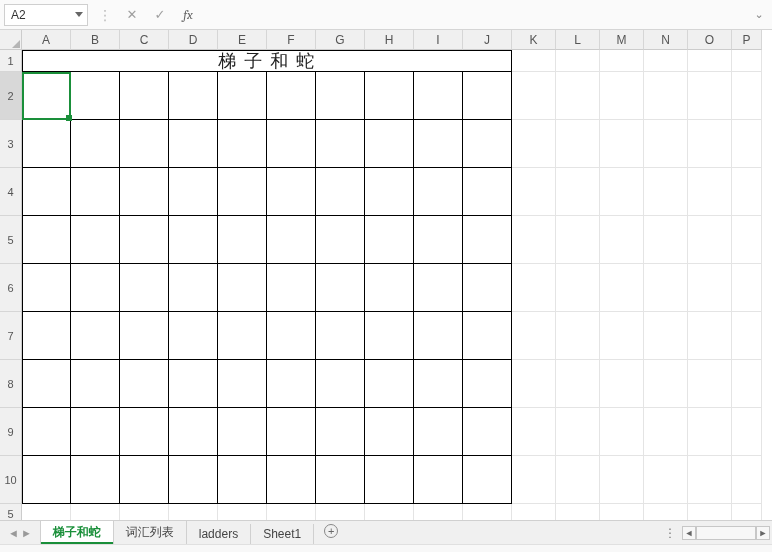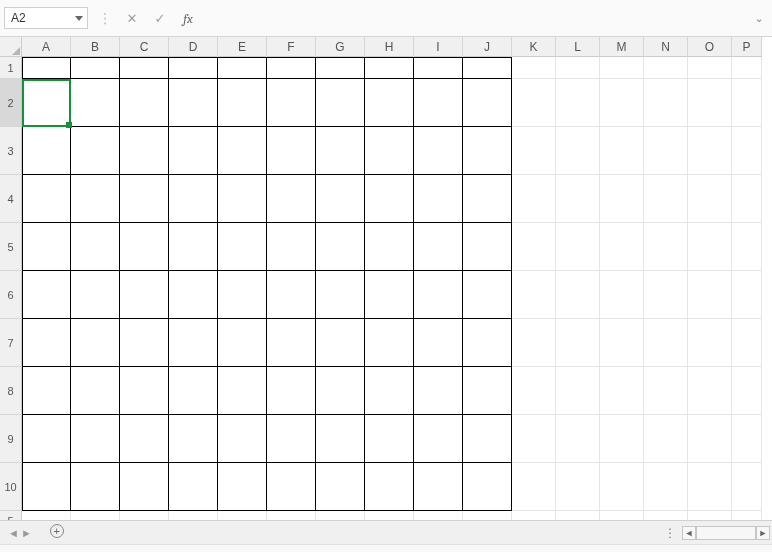--- a/index.html
+++ b/index.html
@@ -1,20 +1,20 @@
 <!DOCTYPE html>
 <html><head>
 <meta charset="utf-8">
 <style>
   * { box-sizing: border-box; margin: 0; padding: 0; }
   html, body { width: 772px; height: 552px; overflow: hidden; font-family: "Segoe UI", Arial, sans-serif; font-size: 12px; background: #fff; }
   body { display: flex; flex-direction: column; }
 
   
-  .fbar { height: 37px; display: flex; align-items: center; border-bottom: 1px solid #d5d5d5; background: #fafafa; padding: 3px 4px; gap: 8px; }
+  .fbar { height: 30px; display: flex; align-items: center; border-bottom: 1px solid #d5d5d5; background: #fafafa; padding: 3px 4px; gap: 8px; }
   .namebox { width: 84px; height: 22px; border: 1px solid #cfcfcf; background: #fff; display: flex; align-items: center; justify-content: space-between; padding: 0 4px 0 6px; font-size: 12px; color: #333; }
   .namebox .dd { width: 0; height: 0; border-left: 4px solid transparent; border-right: 4px solid transparent; border-top: 5px solid #666; }
   .fbar .sep { color: #bbb; font-size: 14px; padding: 0 2px; }
   .fbtn { width: 20px; text-align: center; color: #9f9f9f; font-size: 13px; }
   .fx { font-style: italic; font-family: "Cambria", serif; color: #666; font-size: 13px; }
   .finput { flex: 1; height: 22px; border: 1px solid transparent; background: transparent; padding-left: 6px; font-size: 12px; color: #333; }
   .expand { width: 18px; color: #888; font-size: 11px; text-align: center; }
 
   
   .gridarea { flex: 1; position: relative; overflow: hidden; background: #fff; }
@@ -311,28 +311,37 @@
         <div class="cell" style="width: 49px; height: 20px;"></div>
         <div class="cell" style="width: 49px; height: 20px;"></div>
         <div class="cell" style="width: 44px; height: 20px;"></div>
         <div class="cell" style="width: 44px; height: 20px;"></div>
         <div class="cell" style="width: 44px; height: 20px;"></div>
         <div class="cell" style="width: 44px; height: 20px;"></div>
         <div class="cell" style="width: 44px; height: 20px;"></div>
         <div class="cell" style="width: 30px; height: 20px;"></div>
       </div>
     </div>
+  <div class="titlecell" id="titlecell" style="left: 22px; top: 20px; width: 490px; height: 22px;">
+    <span>梯 子 和 蛇</span>
+  </div>
   <div class="seloverlay" id="seloverlay" style="left: 22px; top: 42px; width: 49px; height: 48px;"></div>
 </div>
 
 <div class="tabbar">
   <div class="tabnav">
     <span>◄</span>
     <span>►</span>
   </div>
+  <div class="tabs" id="tabs">
+      <div class="tab active">梯子和蛇</div>
+      <div class="tab">词汇列表</div>
+      <div class="tab">ladders</div>
+      <div class="tab">Sheet1</div>
+    </div>
   <div class="newtab">
     <span class="circ">+</span>
   </div>
   <div class="dots">⋮</div>
   <div class="hscroll">
     <div class="arrow">◄</div>
     <div class="track"></div>
     <div class="arrow">►</div>
   </div>
 </div>

